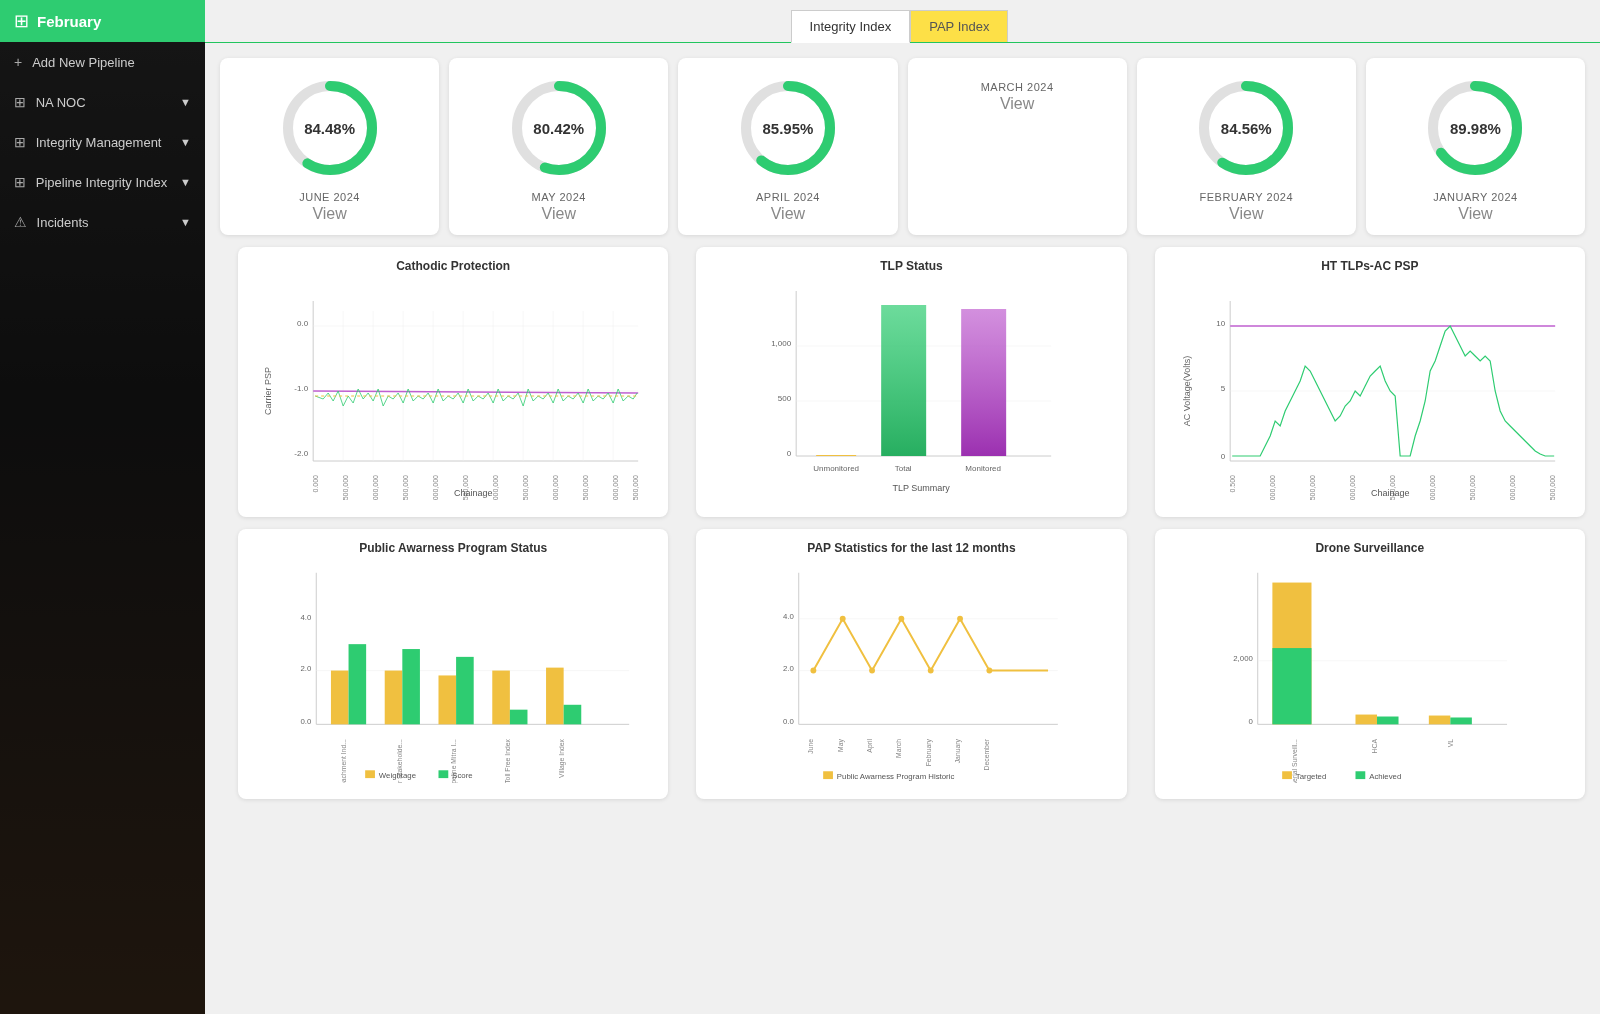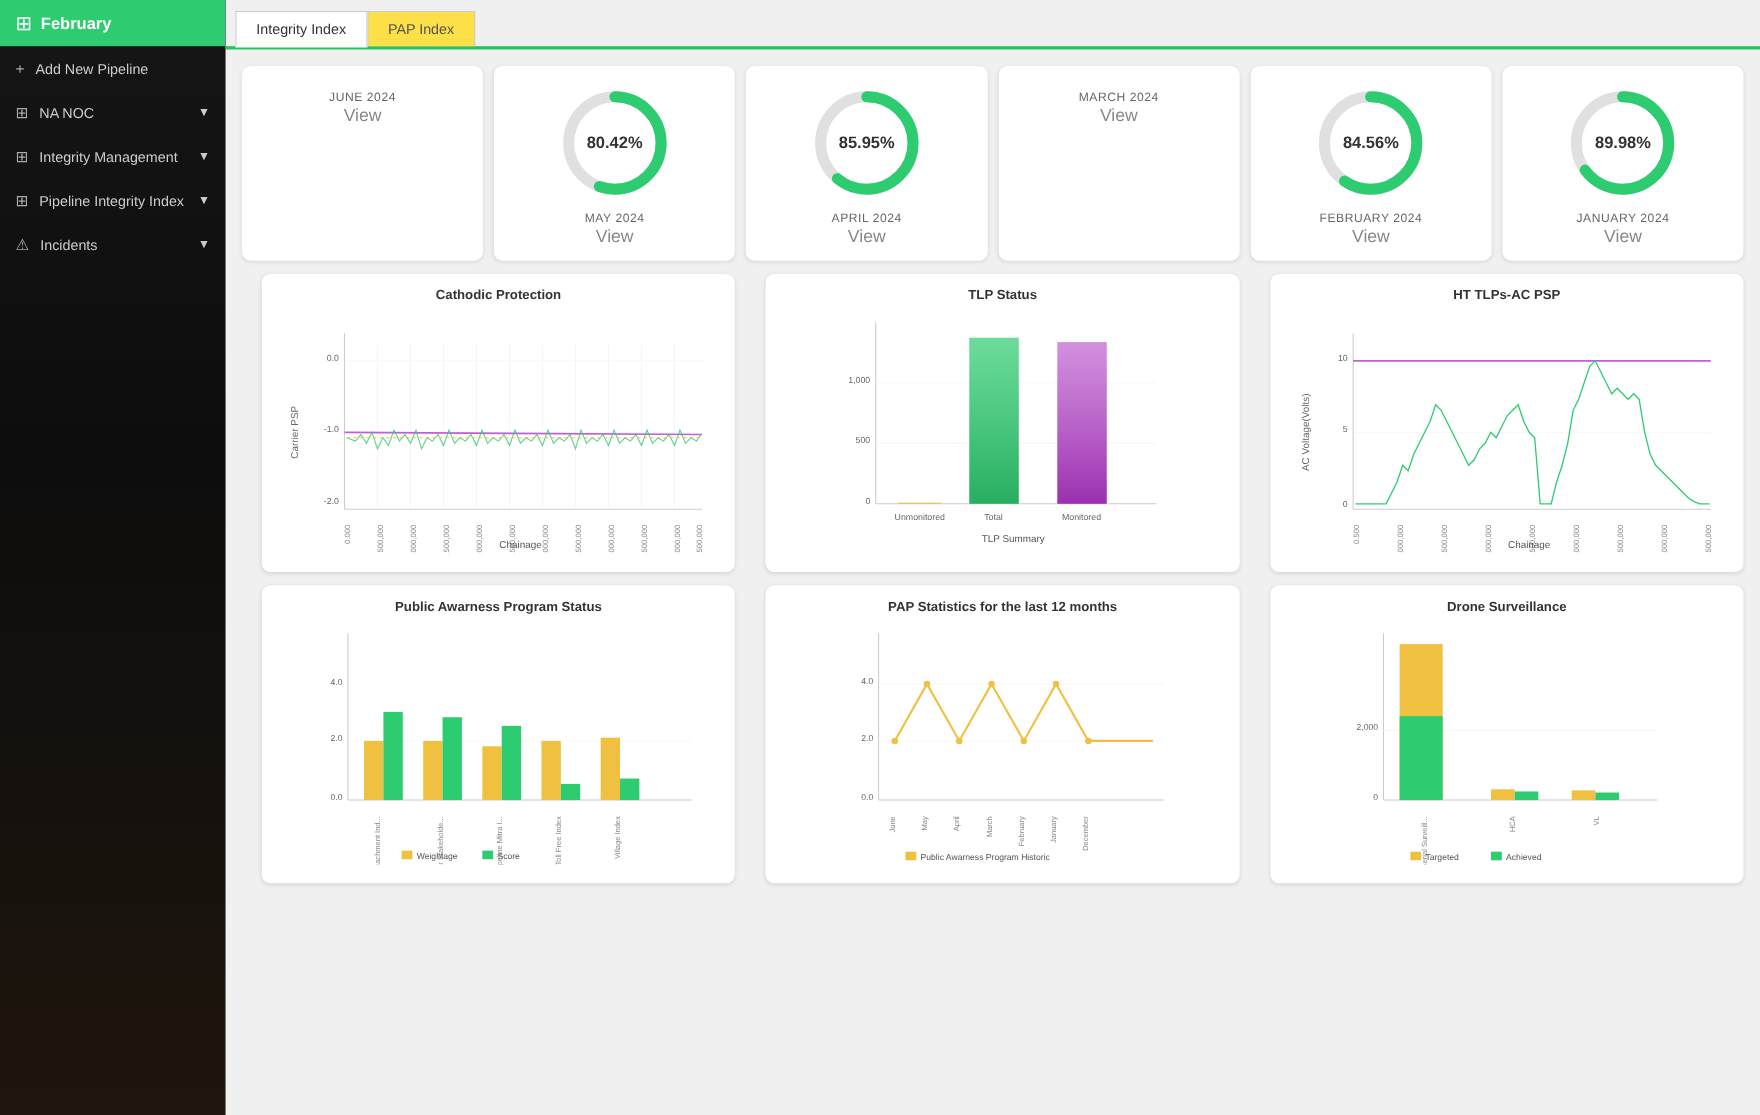--- a/index.html
+++ b/index.html
@@ -60,21 +60,22 @@
       overflow: hidden;
       background: #f0f0f0;
     }
 
     
     .tabs {
       background: #f0f0f0;
       display: flex;
       padding: 10px 15px 0 9px;
       gap: 0;
-      border-bottom: 3px solid #22c55e;
+      border-bottom: 1px solid #22c55e;
+      justify-content: center;
     }
     .tab {
       padding: 8px 18px;
       font-size: 13px;
       cursor: pointer;
       border: 1px solid #ccc;
       background: #fde047;
       color: #555;
       border-bottom: none;
     }
@@ -207,20 +208,27 @@
   <div class="tabs">
     <div class="tab active">Integrity Index</div>
     <div class="tab">PAP Index</div>
   </div>
 
   <div class="dashboard">
 
     <div class="donut-row">
 
       <div class="donut-card">
+        <div class="donut-container">
+          <svg width="110" height="110" viewBox="0 0 110 110">
+            <circle cx="55" cy="55" r="42" fill="none" stroke="#e0e0e0" stroke-width="10"></circle>
+            <circle cx="55" cy="55" r="42" fill="none" stroke="#2ecc71" stroke-width="10" stroke-dasharray="221.6 263.9" stroke-dashoffset="66" stroke-linecap="round" transform="rotate(-90 55 55)"></circle>
+          </svg>
+          <div class="donut-label">84.48%</div>
+        </div>
         <div class="donut-month">JUNE 2024</div>
         <div class="donut-view">View</div>
       </div>
 
       <div class="donut-card">
         <div class="donut-container">
           <svg width="110" height="110" viewBox="0 0 110 110">
             <circle cx="55" cy="55" r="42" fill="none" stroke="#e0e0e0" stroke-width="10"></circle>
             <circle cx="55" cy="55" r="42" fill="none" stroke="#2ecc71" stroke-width="10" stroke-dasharray="212.2 263.9" stroke-dashoffset="66" stroke-linecap="round" transform="rotate(-90 55 55)"></circle>
           </svg>

